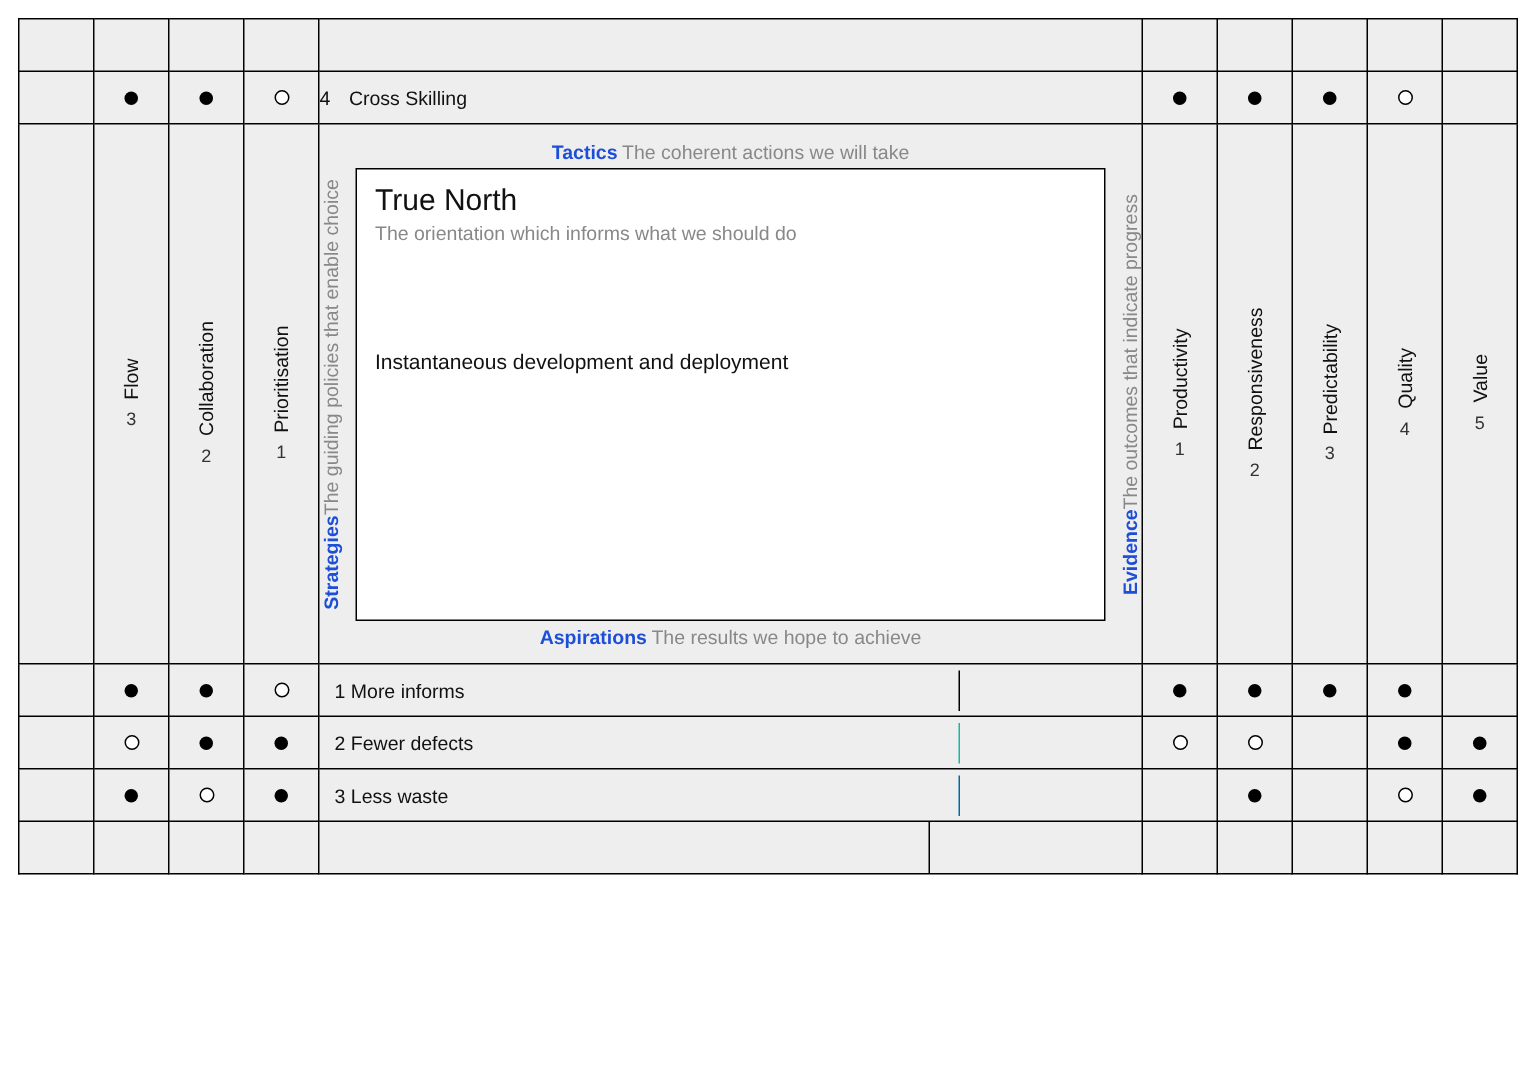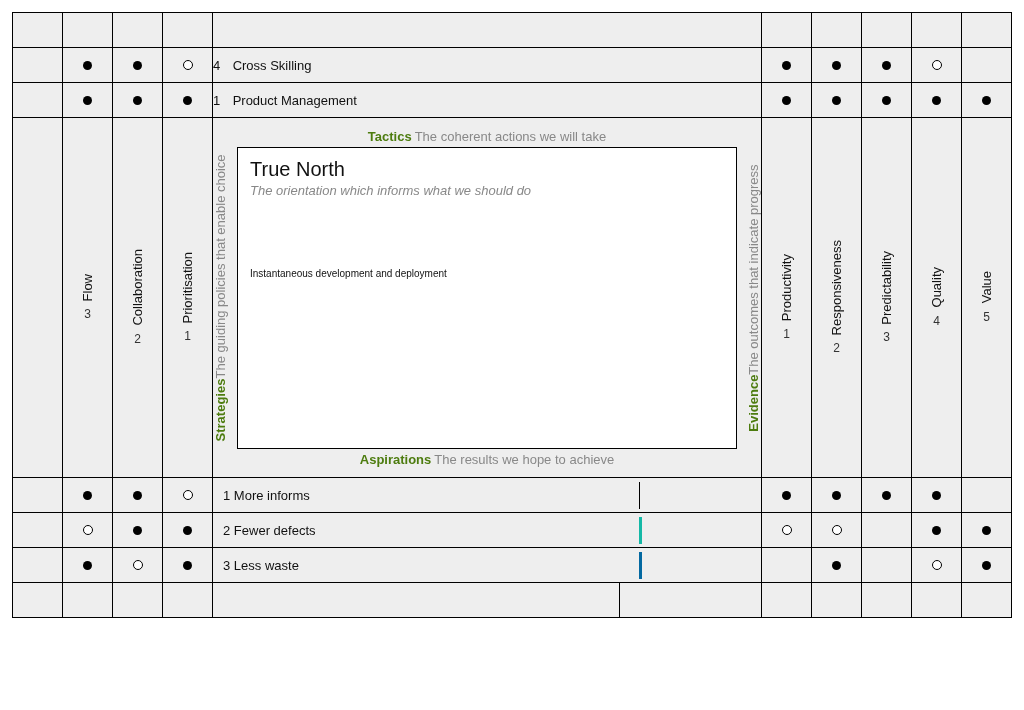--- a/index.html
+++ b/index.html
@@ -66,33 +66,33 @@
   .edge {
     position: absolute;
     font-size: 12px;
     color: #333;
     white-space: nowrap;
   }
   .edge.top    { top: 0; left: 50%; transform: translateX(-50%); }
   .edge.bottom { bottom: 0; left: 50%; transform: translateX(-50%); }
   .edge.left   { left: 0; top: 50%; transform: translateY(-50%) rotate(180deg); writing-mode: vertical-rl; }
   .edge.right  { right: 0; top: 50%; transform: translateY(-50%) rotate(180deg); writing-mode: vertical-rl; }
-  .edge b { font-weight: 600; font-size: 13px; color:#4d7c0f; }
+  .edge b { font-weight: 600; font-size: 13px; color:#1d4ed8; }
   .edge .sub { font-size: 13px; color: #888; margin-left: 3px; }
   .innerbox {
     position: absolute;
     left: 24px; right: 24px; top: 18px; bottom: 18px;
     border: 1px solid #000;
     background: #fff;
     padding: 10px 12px 0 12px;
     text-align: left;
   }
   .tn-title { font-size: 20px; }
-  .tn-sub { color: #888; font-size: 13px; margin-top: 2px; font-style: italic; }
-  .tn-body { margin-top: 70px; font-size: 10px; color: #111; }
+  .tn-sub { color: #888; font-size: 13px; margin-top: 2px; }
+  .tn-body { margin-top: 70px; font-size: 14px; color: #111; }
   td.aspcell { background:#fff; }
 </style>
 </head>
 <body>
 
 <table class="x">
 <colgroup>
   <col style="width:50px">
       <col style="width:50px">
       <col style="width:50px">
@@ -121,32 +121,20 @@
         <td class="dotcell"></td>
         <td class="dotcell"><span class="dot"></span></td>
         <td class="dotcell"><span class="dot"></span></td>
         <td class="dotcell"><span class="ring"></span></td>
         <td class="mainrow"><span class="num">4</span> <span>Cross Skilling</span></td>
         <td class="dotcell"><span class="dot"></span></td>
         <td class="dotcell"><span class="dot"></span></td>
         <td class="dotcell"><span class="dot"></span></td>
         <td class="dotcell"><span class="ring"></span></td>
         <td class="dotcell"></td>
-      </tr>
-      <tr>
-        <td class="dotcell"></td>
-        <td class="dotcell"><span class="dot"></span></td>
-        <td class="dotcell"><span class="dot"></span></td>
-        <td class="dotcell"><span class="dot"></span></td>
-        <td class="mainrow"><span class="num">1</span> <span>Product Management</span></td>
-        <td class="dotcell"><span class="dot"></span></td>
-        <td class="dotcell"><span class="dot"></span></td>
-        <td class="dotcell"><span class="dot"></span></td>
-        <td class="dotcell"><span class="dot"></span></td>
-        <td class="dotcell"><span class="dot"></span></td>
       </tr>
     </tbody>
 <tbody>
   <tr style="height:360px">
     <td class="vcell">
           <div class="vlab"></div>
         </td>
     <td class="vcell">
       <div class="vlab">
             <span class="vtxt">Flow</span>
@@ -230,38 +218,38 @@
         <td class="dotcell"><span class="dot"></span></td>
         <td class="dotcell"></td>
       </tr>
       <tr>
         <td class="dotcell"></td>
         <td class="dotcell"><span class="ring"></span></td>
         <td class="dotcell"><span class="dot"></span></td>
         <td class="dotcell"><span class="dot"></span></td>
         <td class="aspcell" style="padding:0">
           <div style="display:flex;height:100%">
-            <div style="flex:0 0 74%;border-right:3px solid #14b8a6;padding:6px 10px;"><span class="num">2</span> <span>Fewer defects</span></div>
+            <div style="flex:0 0 74%;border-right:1px solid #14b8a6;padding:6px 10px;"><span class="num">2</span> <span>Fewer defects</span></div>
             <div style="flex:1"></div>
           </div>
         </td>
         <td class="dotcell"><span class="ring"></span></td>
         <td class="dotcell"><span class="ring"></span></td>
         <td class="dotcell"></td>
         <td class="dotcell"><span class="dot"></span></td>
         <td class="dotcell"><span class="dot"></span></td>
       </tr>
       <tr>
         <td class="dotcell"></td>
         <td class="dotcell"><span class="dot"></span></td>
         <td class="dotcell"><span class="ring"></span></td>
         <td class="dotcell"><span class="dot"></span></td>
         <td class="aspcell" style="padding:0">
           <div style="display:flex;height:100%">
-            <div style="flex:0 0 74%;border-right:3px solid #0369a1;padding:6px 10px;"><span class="num">3</span> <span>Less waste</span></div>
+            <div style="flex:0 0 74%;border-right:1px solid #0369a1;padding:6px 10px;"><span class="num">3</span> <span>Less waste</span></div>
             <div style="flex:1"></div>
           </div>
         </td>
         <td class="dotcell"></td>
         <td class="dotcell"><span class="dot"></span></td>
         <td class="dotcell"></td>
         <td class="dotcell"><span class="ring"></span></td>
         <td class="dotcell"><span class="dot"></span></td>
       </tr>
       <tr>

